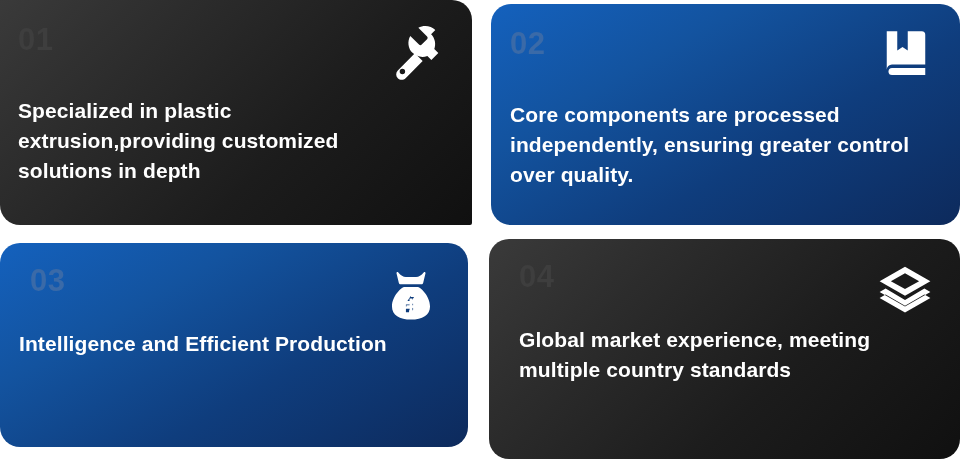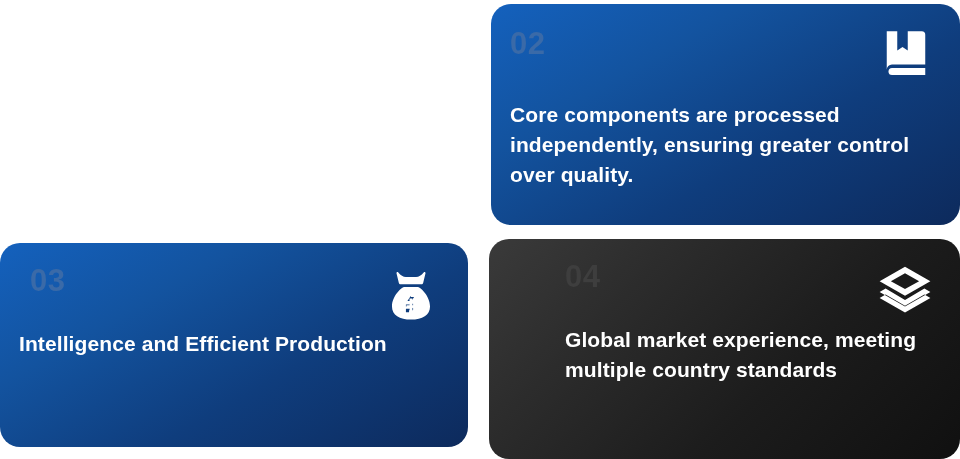--- a/index.html
+++ b/index.html
@@ -31,21 +31,21 @@
   
   .card--01 { left: 0px;   top: 0px;   width: 472px; height: 225px; }
   .card--02 { left: 491px; top: 4px;   width: 469px; height: 221px; }
   .card--03 { left: 0px;   top: 243px; width: 468px; height: 204px; }
   .card--04 { left: 489px; top: 239px; width: 471px; height: 220px; }
 
   
   .card--01 { border-top-left-radius: 0; border-bottom-right-radius: 2px; }
   .card--02 { border-top-right-radius: 20px; }
   .card--03 { border-top-left-radius: 20px; border-bottom-left-radius: 20px; }
-  .card--04 { border-radius: 20px; padding-left: 46px; }
+  .card--04 { border-radius: 20px; }
 
   
   .theme-dark {
     background: linear-gradient(135deg, #3a3a3a 0%, #2c2c2c 28%, #1c1c1c 62%, #101010 100%);
   }
   .theme-blue {
     background: linear-gradient(150deg, #1461bd 0%, #13539f 30%, #0f3d7d 62%, #0d2a5c 100%);
   }
 
   .card-inner {
@@ -105,20 +105,34 @@
   .card-icon svg { display: block; width: 100%; height: 100%; fill: currentColor; }
   .card--03 .card-icon { right: 28px; top: 24px; width: 58px; height: 58px; }
   .card--04 .card-icon { right: 26px; top: 24px; width: 58px; height: 58px; }
   .card--02 .card-icon { right: 26px; top: 22px; width: 56px; height: 56px; }
 </style>
 </head>
 <body>
 
 <div class="feature-grid">
 
+  <div class="card card--01 theme-dark">
+    <div class="card-inner">
+      <div class="card-number">01</div>
+
+      <span class="card-icon">
+        <svg viewBox="0 0 64 64" aria-hidden="true">
+          <path d="M52.6 8.6c-4.9-4.9-12.4-5.7-18.1-2.4l9.3 9.3c.8.8.8 2.1 0 2.9l-5.7 5.7c-.8.8-2.1.8-2.9 0l-9.3-9.3c-3.3 5.7-2.5 13.2 2.4 18.1 4.3 4.3 10.5 5.4 15.8 3.4l4.3 4.3 7.4-7.4-4.3-4.3c2-5.3.9-11.5-3.4-15.8l4.5-4.5z"></path>
+          <path d="M30.8 33.4 12.6 51.6c-2.3 2.3-2.3 6 0 8.3 2.3 2.3 6 2.3 8.3 0l18.2-18.2-8.3-8.3zM17.5 55.7a2.9 2.9 0 1 1 0-5.8 2.9 2.9 0 0 1 0 5.8z"></path>
+        </svg>
+      </span>
+
+      <p class="card-title">Specialized in plastic extrusion,providing customized solutions in depth</p>
+    </div>
+  </div>
 
   <div class="card card--02 theme-blue">
     <div class="card-inner">
       <div class="card-number">02</div>
 
       <span class="card-icon">
         <svg viewBox="0 0 64 64" aria-hidden="true">
           <path d="M10 6h12v22l6-4 6 4V6h16a4 4 0 0 1 4 4v34H16a6 6 0 0 0-6 6V6z"></path>
           <path d="M16 48h38v8H16a4 4 0 0 1 0-8z"></path>
         </svg>

